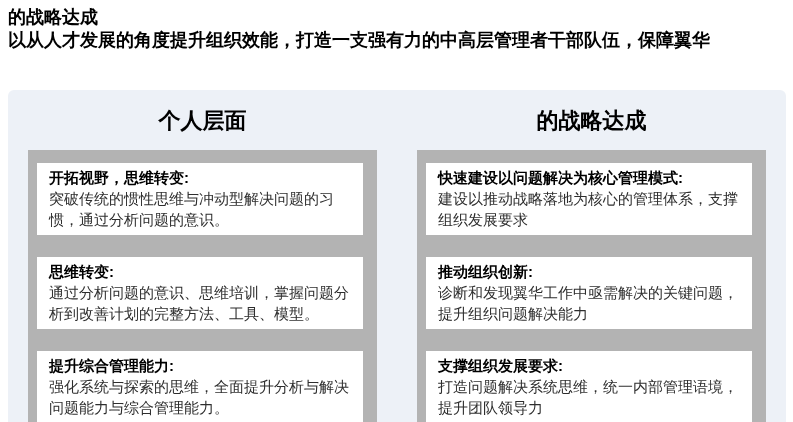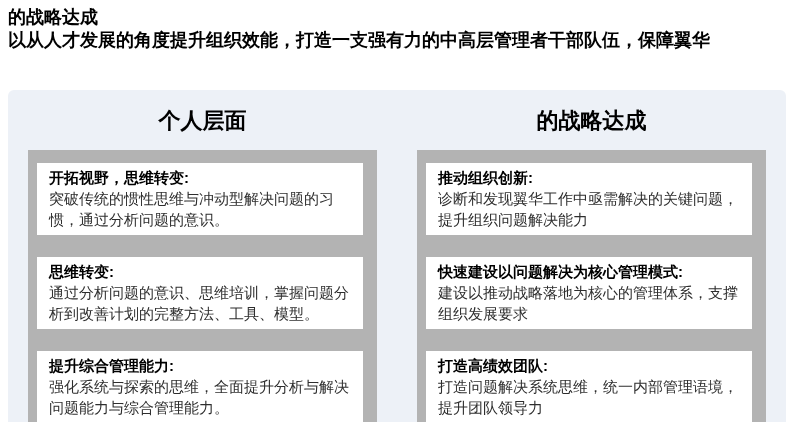--- a/index.html
+++ b/index.html
@@ -103,27 +103,27 @@
         <div class="card-title">提升综合管理能力:</div>
         <div class="card-body">强化系统与探索的思维，全面提升分析与解决问题能力与综合管理能力。</div>
       </div>
     </div>
   </div>
 
   <div class="column">
     <div class="column-header">的战略达成</div>
     <div class="group">
       <div class="card">
+        <div class="card-title">快速建设以问题解决为核心管理模式:</div>
+        <div class="card-body">建设以推动战略落地为核心的管理体系，支撑组织发展要求</div>
+      </div>
+      <div class="card">
         <div class="card-title">推动组织创新:</div>
         <div class="card-body">诊断和发现翼华工作中亟需解决的关键问题，提升组织问题解决能力</div>
       </div>
       <div class="card">
-        <div class="card-title">快速建设以问题解决为核心管理模式:</div>
-        <div class="card-body">建设以推动战略落地为核心的管理体系，支撑组织发展要求</div>
-      </div>
-      <div class="card">
-        <div class="card-title">打造高绩效团队:</div>
+        <div class="card-title">支撑组织发展要求:</div>
         <div class="card-body">打造问题解决系统思维，统一内部管理语境，提升团队领导力</div>
       </div>
     </div>
   </div>
 
 </div>
 
 </body></html>

